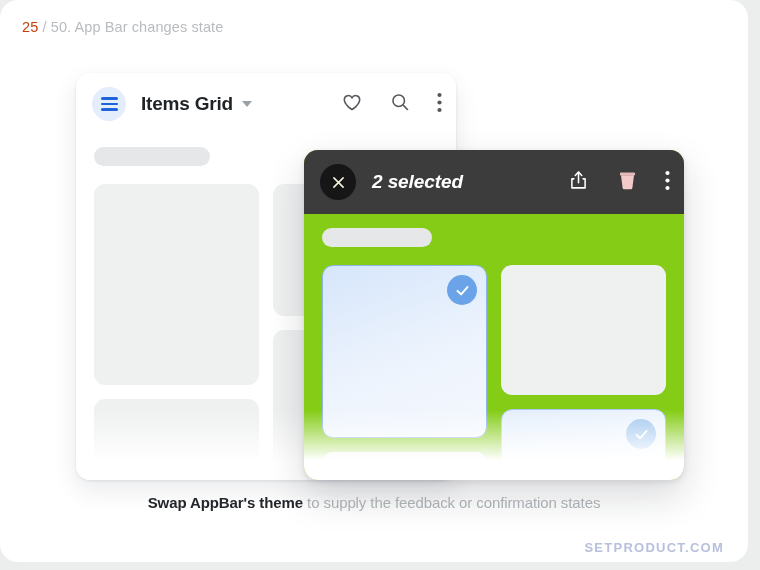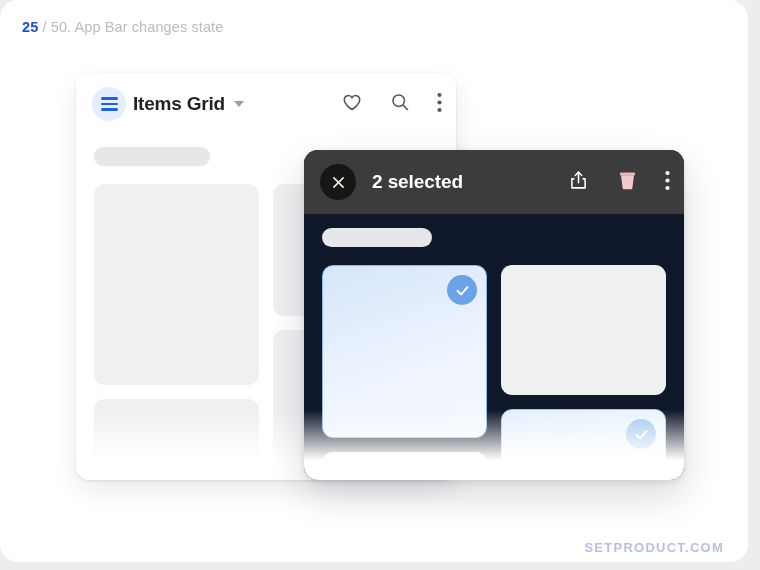--- a/index.html
+++ b/index.html
@@ -30,22 +30,22 @@
   #slide-counter {
     position: absolute;
     left: 22px;
     top: 17px;
     font-size: 14.5px;
     line-height: 20px;
     letter-spacing: .1px;
     white-space: nowrap;
   }
   #slide-counter .num {
-    color: #1d4ed8;
-    font-weight: 700;
+    color: #c2410c;
+    font-weight: 400;
   }
   #slide-counter .rest {
     color: #b9bcbf;
     font-weight: 400;
   }
 
   
   #stage {
     position: absolute;
     left: 0;
@@ -92,21 +92,21 @@
     flex-direction: column;
     gap: 3px;
   }
   .menu-fab .bars i {
     display: block;
     height: 2.4px;
     border-radius: 2px;
     background: #1f63d8;
   }
   #back-title {
-    margin-left: 7px;
+    margin-left: 15px;
     font-size: 19px;
     font-weight: 700;
     color: #1f2326;
     letter-spacing: -.2px;
     white-space: nowrap;
   }
   .caret {
     width: 0;
     height: 0;
     margin-left: 9px;
@@ -170,25 +170,26 @@
     pointer-events: none;
   }
 
   
   #front-panel {
     position: absolute;
     left: 304px;
     top: 100px;
     width: 380px;
     height: 330px;
-    background: #0f172a;
+    background: #84cc16;
     border-radius: 14px;
     box-shadow: 0 2px 6px rgba(16,24,40,.10),
                 0 16px 38px rgba(16,24,40,.16);
     overflow: hidden;
+    font-style: italic;
   }
   #front-appbar {
     height: 64px;
     background: #3c3c3c;
     display: flex;
     align-items: center;
     padding: 0 14px 0 16px;
     box-sizing: border-box;
   }
   .close-fab {
@@ -428,16 +429,19 @@
           </div>
 
         </div>
       </div>
 
       <div class="fade-bottom"></div>
     </div>
 
   </div>
 
+  <div id="caption">
+    <span class="strong">Swap AppBar's theme</span><span class="muted"> to supply the feedback or confirmation states</span>
+  </div>
 
   <div id="watermark">SETPRODUCT.COM</div>
 
 </div>
 
 </body></html>

